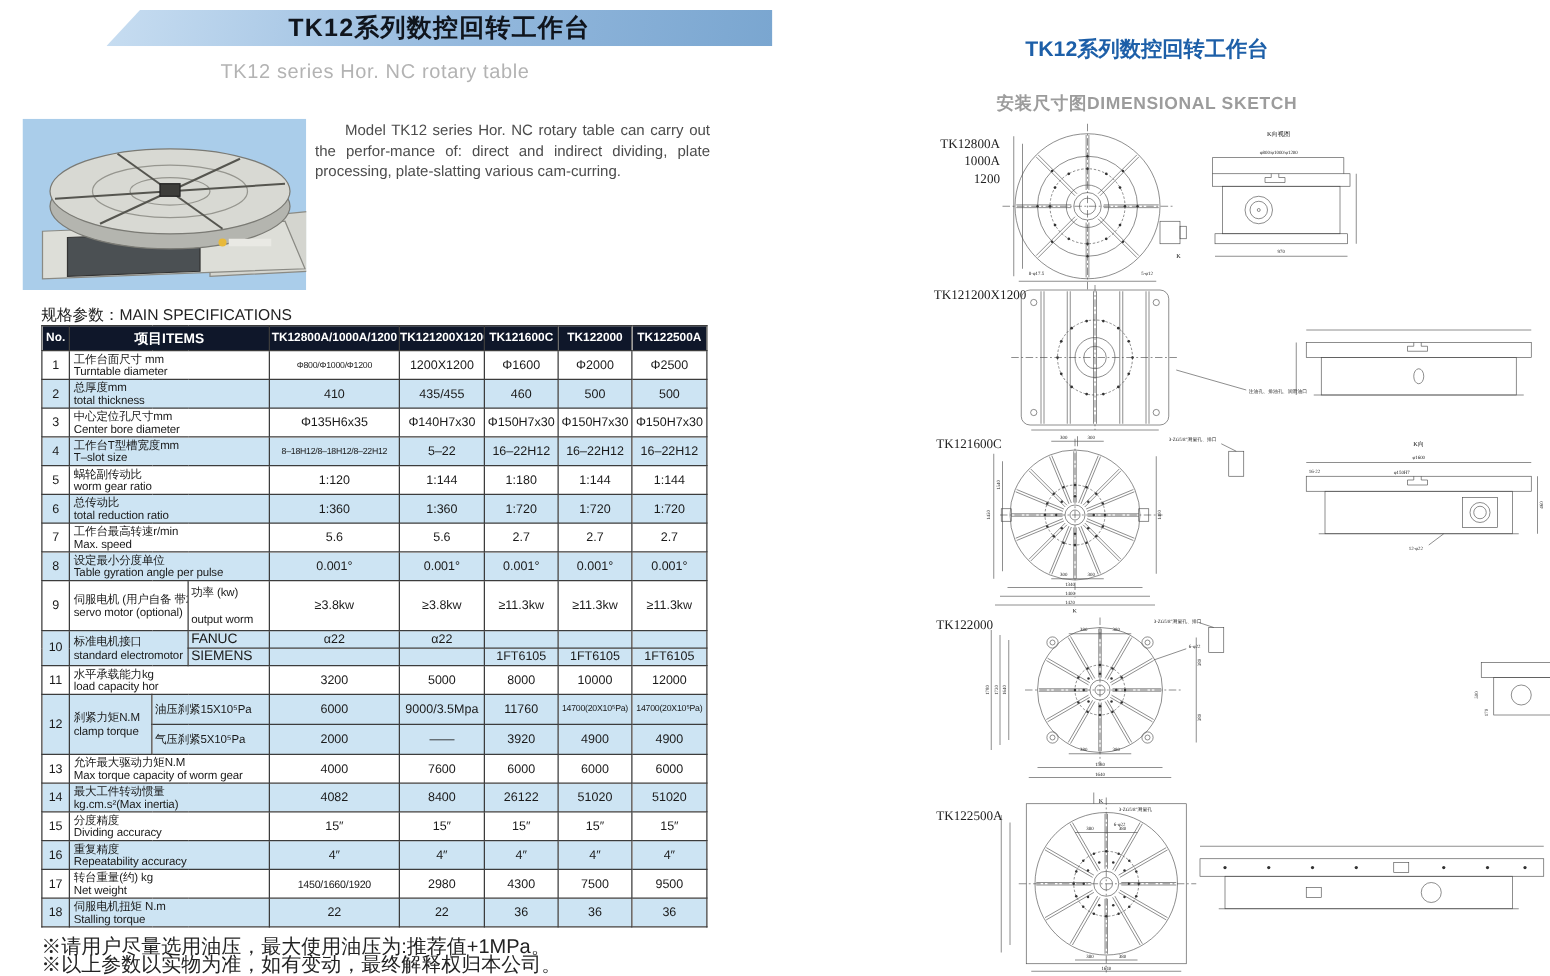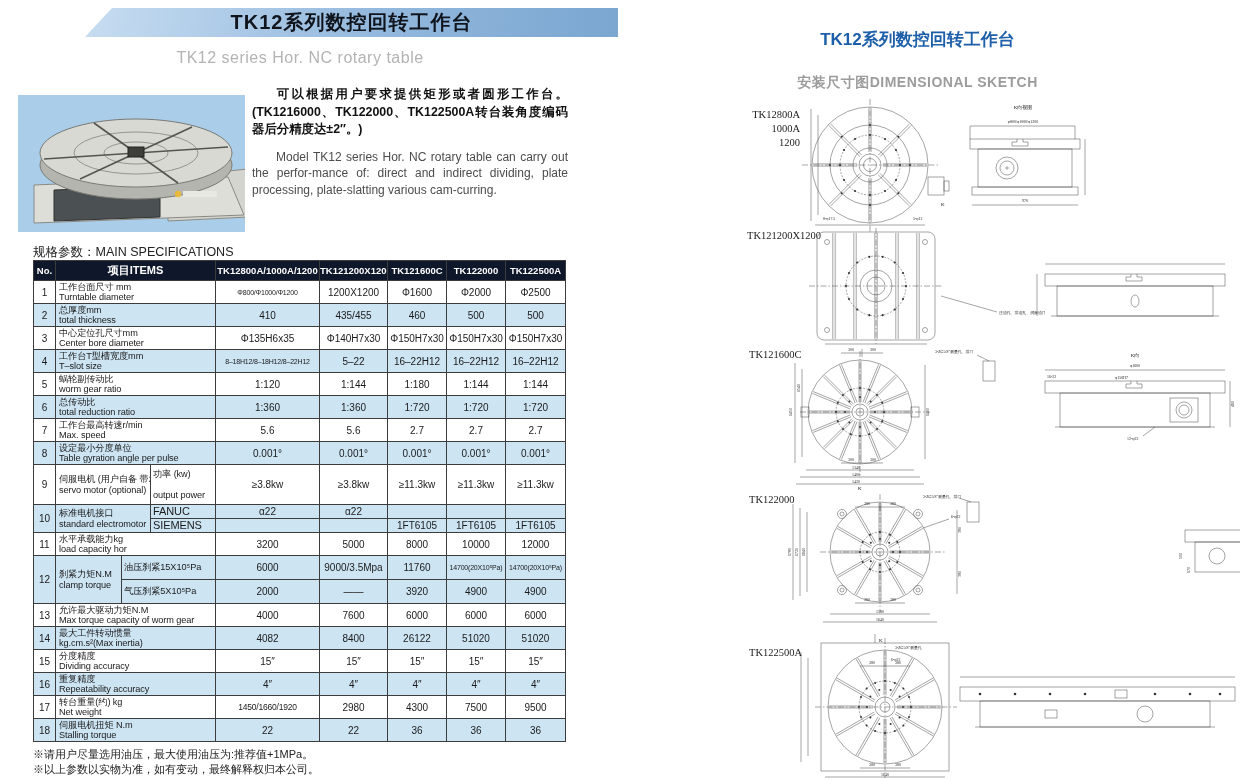--- a/index.html
+++ b/index.html
@@ -34,21 +34,21 @@
   td.no{text-align:center;font-size:10px;}
   td.lab{font-size:9.2px;line-height:1.12;padding-left:3px;letter-spacing:-.1px;}
   td.lab div{white-space:nowrap;}
   td.sub{padding-left:2px;}
   td.val{text-align:center;font-size:10px;}
   td.val.v-s{font-size:8.5px;letter-spacing:-.2px;}
   td.val.v-xs{font-size:7px;letter-spacing:-.2px;}
   tr.plain{height:23px;} tr.tall{height:40px;} tr.thin{height:14px;} tr.mid{height:24px;}
   tr.shade td{background:#cde4f3;}
   tr.thin td.sub{font-size:11px;}
-  .foot{left:33px;font-size:11px;color:#222;}
+  .foot{left:33px;font-size:16px;color:#222;}
 
   
   #r-title{left:745px;top:28px;width:345px;text-align:center;font-size:17px;font-weight:bold;color:#1d5fa8;}
   #r-sub{left:745px;top:54px;width:345px;text-align:center;font-size:14px;font-weight:bold;color:#9c9c9c;letter-spacing:.5px;margin-top:20px;}
 
   .sketch{position:absolute;}
   .sketch svg{display:block;}
   .sketch line,.sketch circle,.sketch rect,.sketch path,.sketch ellipse{stroke:#4a4a4a;stroke-width:.5;fill:none;}
   .sketch text{stroke:none;fill:#222;font-family:"Liberation Serif",serif;}
   .model{font-size:10.5px;fill:#111;}
@@ -83,21 +83,20 @@
       <line x1="118" y1="58" x2="62" y2="84"></line>
         <line x1="118" y1="58" x2="174" y2="32"></line>
     </g>
     <rect x="110" y="52" width="16" height="10" fill="#3d3d3a" stroke="#222"></rect>
     <circle cx="160" cy="99" r="3.2" fill="#e8b93a" stroke="none"></circle>
     <rect x="165" y="96" width="34" height="6" fill="#e9e9e4" stroke="none"></rect>
   </svg>
 </div>
 
 <div id="desc" class="abs">
-  <p>可以根据用户要求提供矩形或者圆形工作台。(TK1216000、TK122000、TK122500A转台装角度编码器后分精度达±2″。)</p>
   <p class="en">Model TK12 series Hor. NC rotary table can carry out the perfor-mance of: direct and indirect dividing, plate processing, plate-slatting various cam-curring.</p>
 </div>
 
 <div id="spec-head" class="abs">规格参数：MAIN SPECIFICATIONS</div>
 
 <div id="spec" class="abs">
   <table>
     <colgroup>
       <col style="width:22px">
         <col style="width:66px">
@@ -219,21 +218,21 @@
         </tr>
         <tr class="tall">
           <td class="no">9</td>
           <td class="lab" colspan="2">
             <div>伺服电机 (用户自备 带2000脉冲编码器)</div>
             <div>servo motor (optional)</div>
           </td>
           <td class="lab sub">
             <div>功率 (kw)</div>
             <div>&nbsp;</div>
-            <div>output power</div>
+            <div>output worm</div>
           </td>
           <td class="val">≥3.8kw</td>
           <td class="val">≥3.8kw</td>
           <td class="val">≥11.3kw</td>
           <td class="val">≥11.3kw</td>
           <td class="val">≥11.3kw</td>
         </tr>
         <tr class="thin shade">
           <td class="no" rowspan="2">10</td>
           <td class="lab" colspan="2" rowspan="2">

